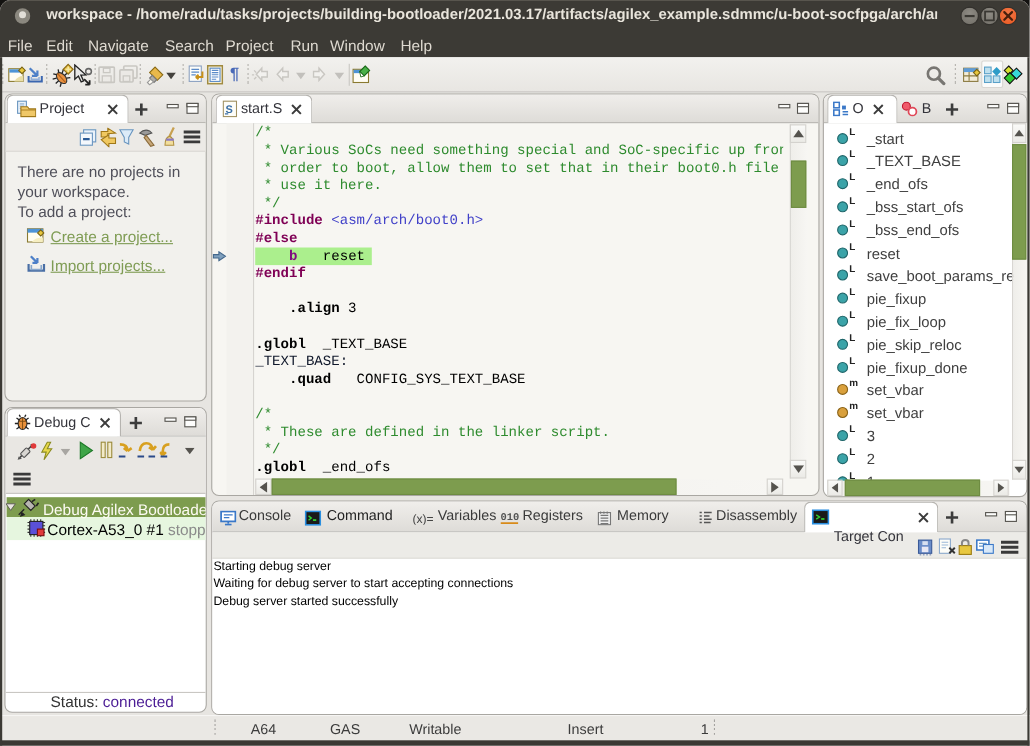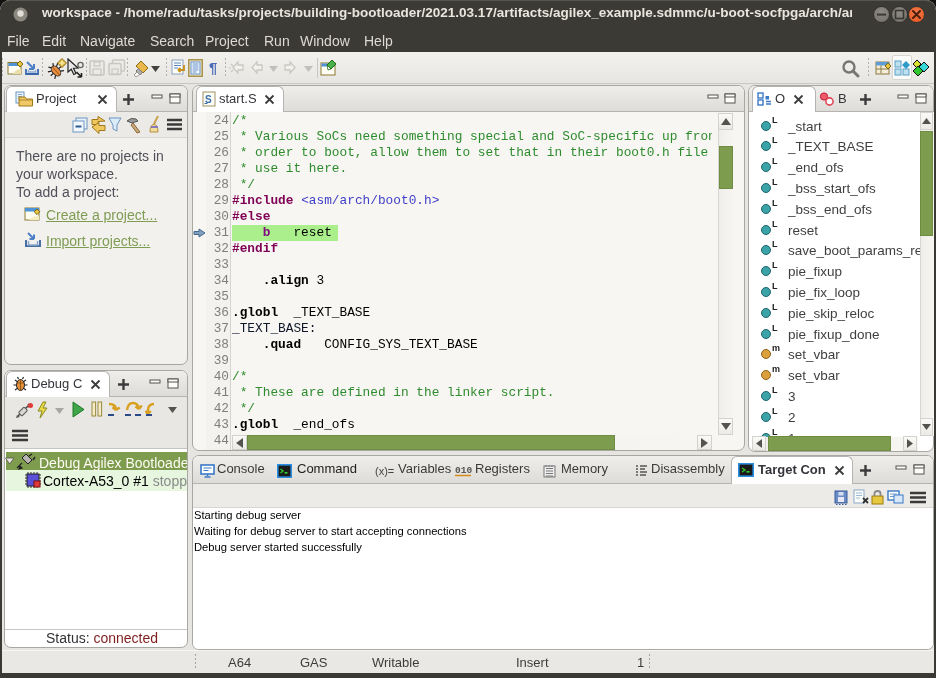--- a/index.html
+++ b/index.html
@@ -355,21 +355,21 @@
       <path d="M13 3 l3 -2 M17 7 l2 -3" stroke="#222" stroke-width="1.5"></path>
     </svg>
     <div class="abs" style="left:34px;top:84px;font-size:14px;color:#FDFBF3;white-space:nowrap;">Debug Agilex Bootloader</div>
     <svg class="abs" style="left:19px;top:100px;" width="19" height="18">
       <path d="M4 1 v16 M7 1 v16 M10 1 v16 M13 1 v16 M1 4 h16 M1 7 h16 M1 10 h16 M1 13 h16" stroke="#333" stroke-width="1"></path>
       <rect x="3" y="3" width="12" height="12" fill="#5A50D8" stroke="#222"></rect>
       <rect x="10" y="10" width="6" height="6" fill="#E03A3A" stroke="#7A1010"></rect>
     </svg>
     <div class="abs" style="left:38px;top:102px;font-size:14px;color:#000;white-space:nowrap;">Cortex-A53_0 #1 <span style="color:#8A8A8A;">stopped</span></div>
     <div class="abs" style="left:0px;top:258px;width:182px;height:1px;background:#C9C7C3;"></div>
-    <div class="abs" style="left:41px;top:259px;font-size:14px;color:#333;">Status: <span style="color:#7f1d1d;">connected</span></div>
+    <div class="abs" style="left:41px;top:259px;font-size:14px;color:#333;">Status: <span style="color:#4c1d95;">connected</span></div>
   </div>
 
   <div class="panel" style="left:192px;top:85px;width:553px;height:366px;background:#F7F6F2;">
     <div class="tabrow"></div>
     <div class="seltab" style="left:3px;width:88px;"></div>
     <svg class="abs" style="left:9px;top:5px;" width="14" height="16">
         <rect x="1" y="1" width="12" height="14" fill="#FDFDF8" stroke="#A09060"></rect>
         <text x="3" y="12" font-size="10" font-weight="bold" fill="#3A6EA5" font-family="Liberation Sans">S</text>
         <path d="M2.5 12.5 h3" stroke="#3A6EA5" stroke-width="1"></path>
       </svg>
@@ -382,41 +382,20 @@
       </svg>
     <svg class="abs" style="left:531px;top:7px;" width="13" height="11">
         <rect x="1" y="1" width="10" height="9" fill="#FDFDFC" stroke="#55534E"></rect>
         <rect x="1" y="1" width="10" height="3" fill="#FDFDFC" stroke="#55534E"></rect>
       </svg>
   </div>
 
   <div class="abs" style="left:206px;top:112px;width:24px;height:338px;background:#F3F2EE;"></div>
 
   <div class="abs" style="left:230px;top:112px;width:1px;height:338px;background:#D6D4D0;"></div>
-  <div id="gutternums">24
-25
-26
-27
-28
-29
-30
-31
-32
-33
-34
-35
-36
-37
-38
-39
-40
-41
-42
-43
-44</div>
 
   <div class="abs" style="left:232px;top:225px;width:106px;height:16px;background:#ABEF8D;"></div>
   <svg class="abs" style="left:193px;top:228px;" width="13" height="10">
     <path d="M1 3.5 H6 V1 L12 5 L6 9 V6.5 H1 Z" fill="#7FA0BE" stroke="#44688C" stroke-width="1"></path>
     </svg>
   <div id="code"><span class="cm">/*
  * Various SoCs need something special and SoC-specific up front in
  * order to boot, allow them to set that in their boot0.h file and
  * use it here.
  */</span>
@@ -624,21 +603,21 @@
           <path d="M2 2 h2 M6 2 h7 M2 5 h2 M6 5 h5 M2 8 h2 M6 8 h7 M2 11 h2 M6 11 h6" stroke="#555" stroke-width="1.4"></path>
         </svg>
 <div class="ctab" style="left:458px;width:80px;overflow:hidden;">Disassembly</div>
 </div>
     <div class="seltab" style="left:538px;width:122px;height:28px;"></div>
     <svg class="abs" style="left:545px;top:7px;" width="16" height="14">
         <rect x="0.8" y="0.8" width="14.4" height="12.4" fill="#1A1A1A" stroke="#2A8FE0" stroke-width="1.6"></rect>
         <path d="M4 5 l3 2 l-3 2" stroke="#30D030" stroke-width="1.3" fill="none"></path>
         <rect x="8.5" y="8" width="3" height="1.6" fill="#30D030"></rect>
       </svg>
-    <div class="abs tabtxt" style="left:565px;top:6px;font-weight:bold;">Target Con</div>
+    <div class="abs tabtxt" style="left:565px;top:24px;font-weight:normal;">Target Con</div>
     <svg class="abs" style="left:641px;top:9px;" width="11" height="11">
         <path d="M1.5 1.5 L9.5 9.5 M9.5 1.5 L1.5 9.5" stroke="#3C3C3C" stroke-width="1.8"></path>
       </svg>
     <svg class="abs" style="left:666px;top:8px;" width="13" height="13">
         <path d="M6.5 1 V12 M1 6.5 H12" stroke="#3C3C3C" stroke-width="2.4"></path>
       </svg>
     <svg class="abs" style="left:702px;top:9px;" width="13" height="10">
         <rect x="1" y="1" width="10" height="3" fill="#FDFDFC" stroke="#55534E"></rect>
       </svg>
     <svg class="abs" style="left:720px;top:8px;" width="13" height="11">

